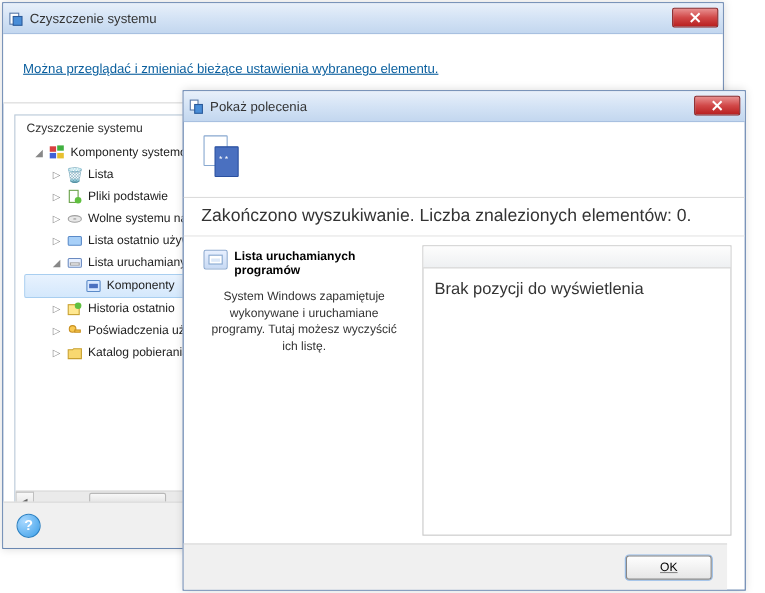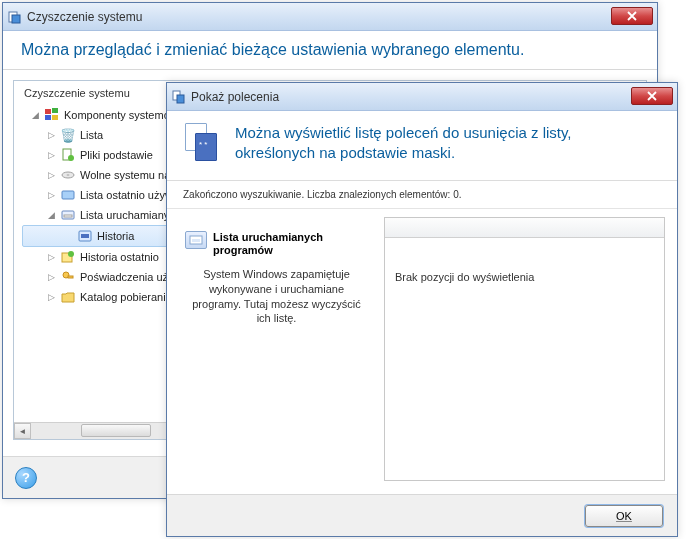--- a/index.html
+++ b/index.html
@@ -60,25 +60,26 @@
 }
 
 
 .window-back {
   left: 2px;
   top: 2px;
   width: 656px;
   height: 497px;
 }
 .info-banner {
-  padding: 10px 18px;
+  padding: 24px 18px;
   color: #0a5f9e;
-  font-size: 16px;
+  font-size: 12px;
   border-bottom: 1px solid #d8d8d8;
   background: #fff;
+  text-decoration: underline;
 }
 
 .tree-panel {
   border: 1px solid #b8c8d8;
   margin: 10px 10px 0 10px;
   background: #fff;
   height: 360px;
   overflow: hidden;
   position: relative;
 }
@@ -199,35 +200,34 @@
   content:"* *";
   color:#fff;font-size:8px;
   position:absolute;left:3px;top:6px;
 }
 .front-header .head-text {
   color:#0a5f9e;font-size:15px;line-height:1.35;
 }
 
 .status-line {
   padding: 8px 16px;
-  font-size:10px;
+  font-size:16px;
   color:#333;
   border-bottom:1px solid #e4e4e4;
 }
 
 .content-row {
   display:flex;
   padding:8px 12px;
   gap:10px;
   height: 280px;
 }
 .left-col {
   width: 195px;
   padding:4px 6px;
-  margin-top:10px;
 }
 .left-col .section-title {
   display:flex;align-items:flex-start;gap:6px;
   margin-bottom:10px;
 }
 .left-col .section-title .sicon {
   width:22px;height:18px;flex-shrink:0;
   background: linear-gradient(#e8f0ff,#c8daf4);
   border:1px solid #8aa8d0;
   border-radius:2px;
@@ -246,25 +246,25 @@
   background:#fff;
   position:relative;
 }
 .right-col .col-header {
   height:20px;
   background:linear-gradient(#fdfdfd,#eef0f2);
   border-bottom:1px solid #d0d0d0;
 }
 .right-col .empty-msg {
   padding:10px 10px;
-  font-size:11px;color:#333;margin-top:23px;
+  font-size:15px;color:#333;
 }
 
 .bottom-bar-front {
-  position:absolute;left:0;right:0;bottom:0;
+  position:absolute;left:0;right:16px;bottom:0;
   height:42px;
   background:#f0f0f0;
   border-top:1px solid #d8d8d8;
   display:flex;align-items:center;justify-content:flex-end;
   padding:0 14px;
 }
 .ok-btn {
   width:78px;height:22px;
   background:linear-gradient(#fefefe,#e6e6e6);
   border:1px solid #888;
@@ -364,21 +364,21 @@
         <span class="tree-label">Lista uruchamiany</span>
       </div>
 
       <div class="tree-item level3 selected">
         <span class="tree-icon">
           <svg width="14" height="14" viewBox="0 0 14 14">
               <rect x="1" y="2" width="12" height="10" rx="1" fill="#d8e8ff" stroke="#5a8ac8"></rect>
               <rect x="3" y="5" width="8" height="4" fill="#4a70c0"></rect>
             </svg>
         </span>
-        <span class="tree-label">Historia</span>
+        <span class="tree-label">Komponenty</span>
       </div>
 
       <div class="tree-item level2">
         <span class="expander">▷</span>
         <span class="tree-icon">
           <svg width="14" height="14" viewBox="0 0 14 14">
               <rect x="1" y="3" width="10" height="9" fill="#ffe890" stroke="#c8a030"></rect>
               <circle cx="10" cy="4" r="3" fill="#60c040"></circle>
             </svg>
         </span>
@@ -438,24 +438,20 @@
     </div>
   </div>
 
   <div class="front-header">
     <div class="big-icon">
       <div class="doc-pair">
         <div class="doc d1"></div>
         <div class="doc d2"></div>
       </div>
     </div>
-    <div class="head-text">
-      <span>Można wyświetlić listę poleceń do usunięcia z listy,</span><br>
-      <span>określonych na podstawie maski.</span>
-    </div>
   </div>
 
   <div class="status-line">Zakończono wyszukiwanie. Liczba znalezionych elementów: 0.</div>
 
   <div class="content-row">
     <div class="left-col">
       <div class="section-title">
         <span class="sicon">
           <svg width="14" height="10" viewBox="0 0 14 10">
               <rect x="1" y="1" width="12" height="8" fill="#fff" stroke="#88a8d0"></rect>

